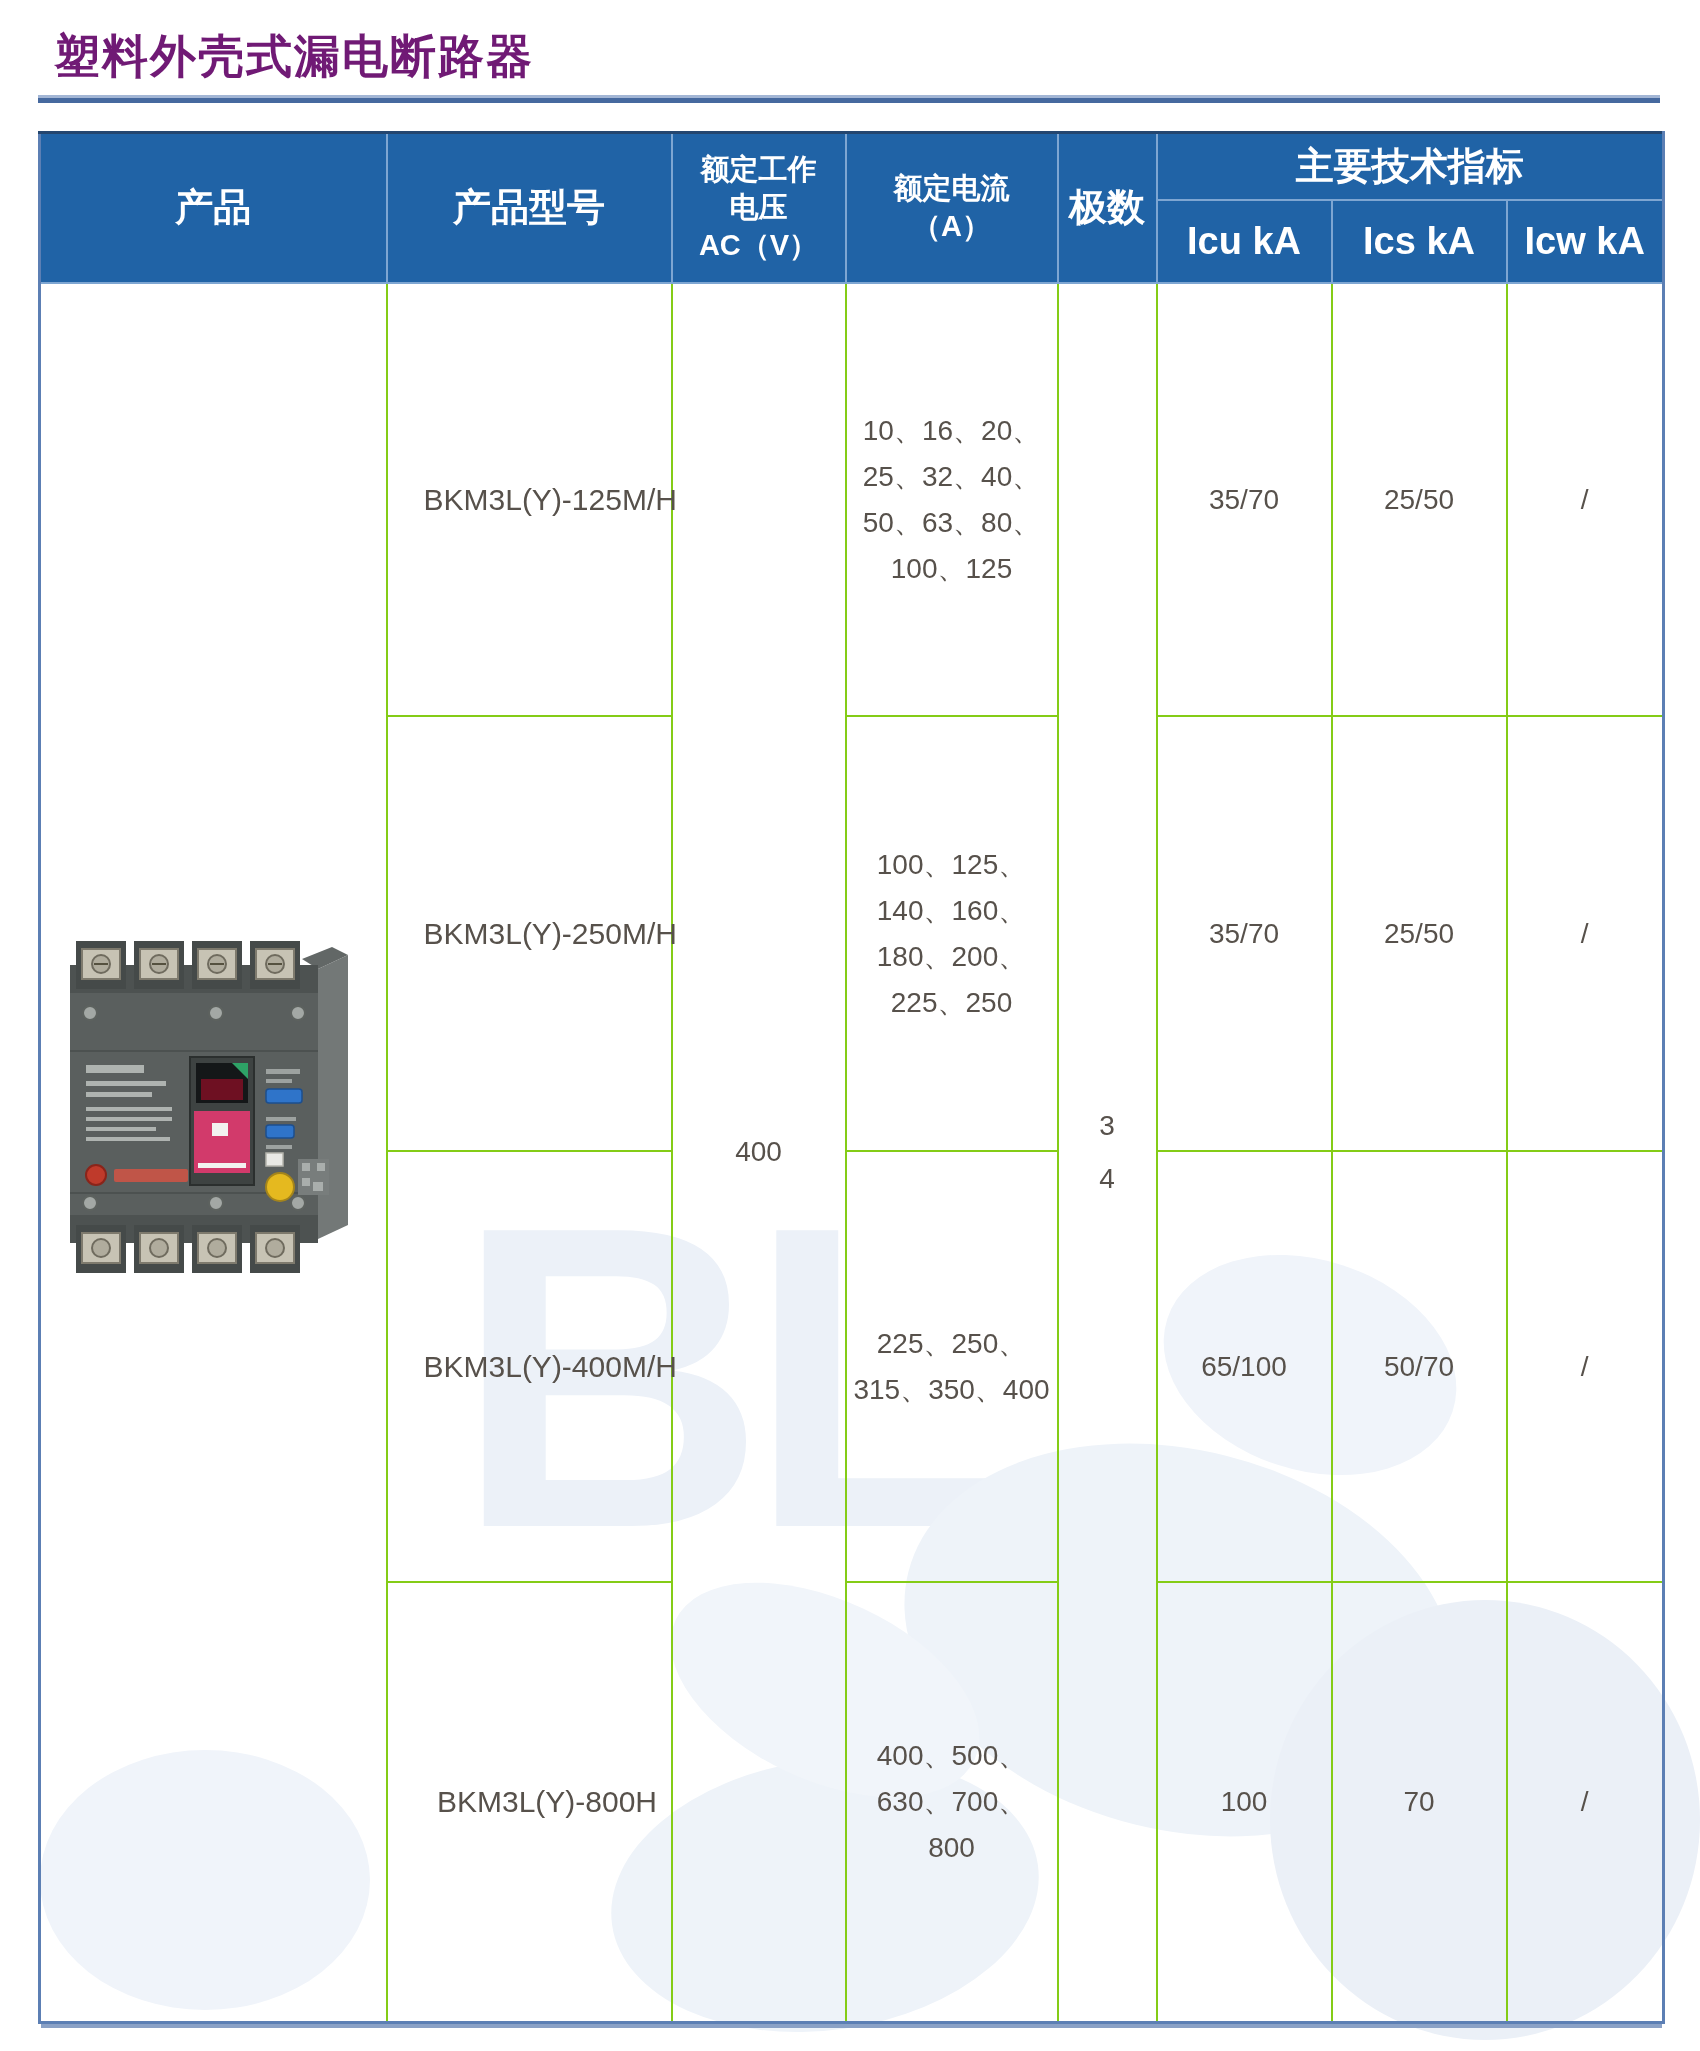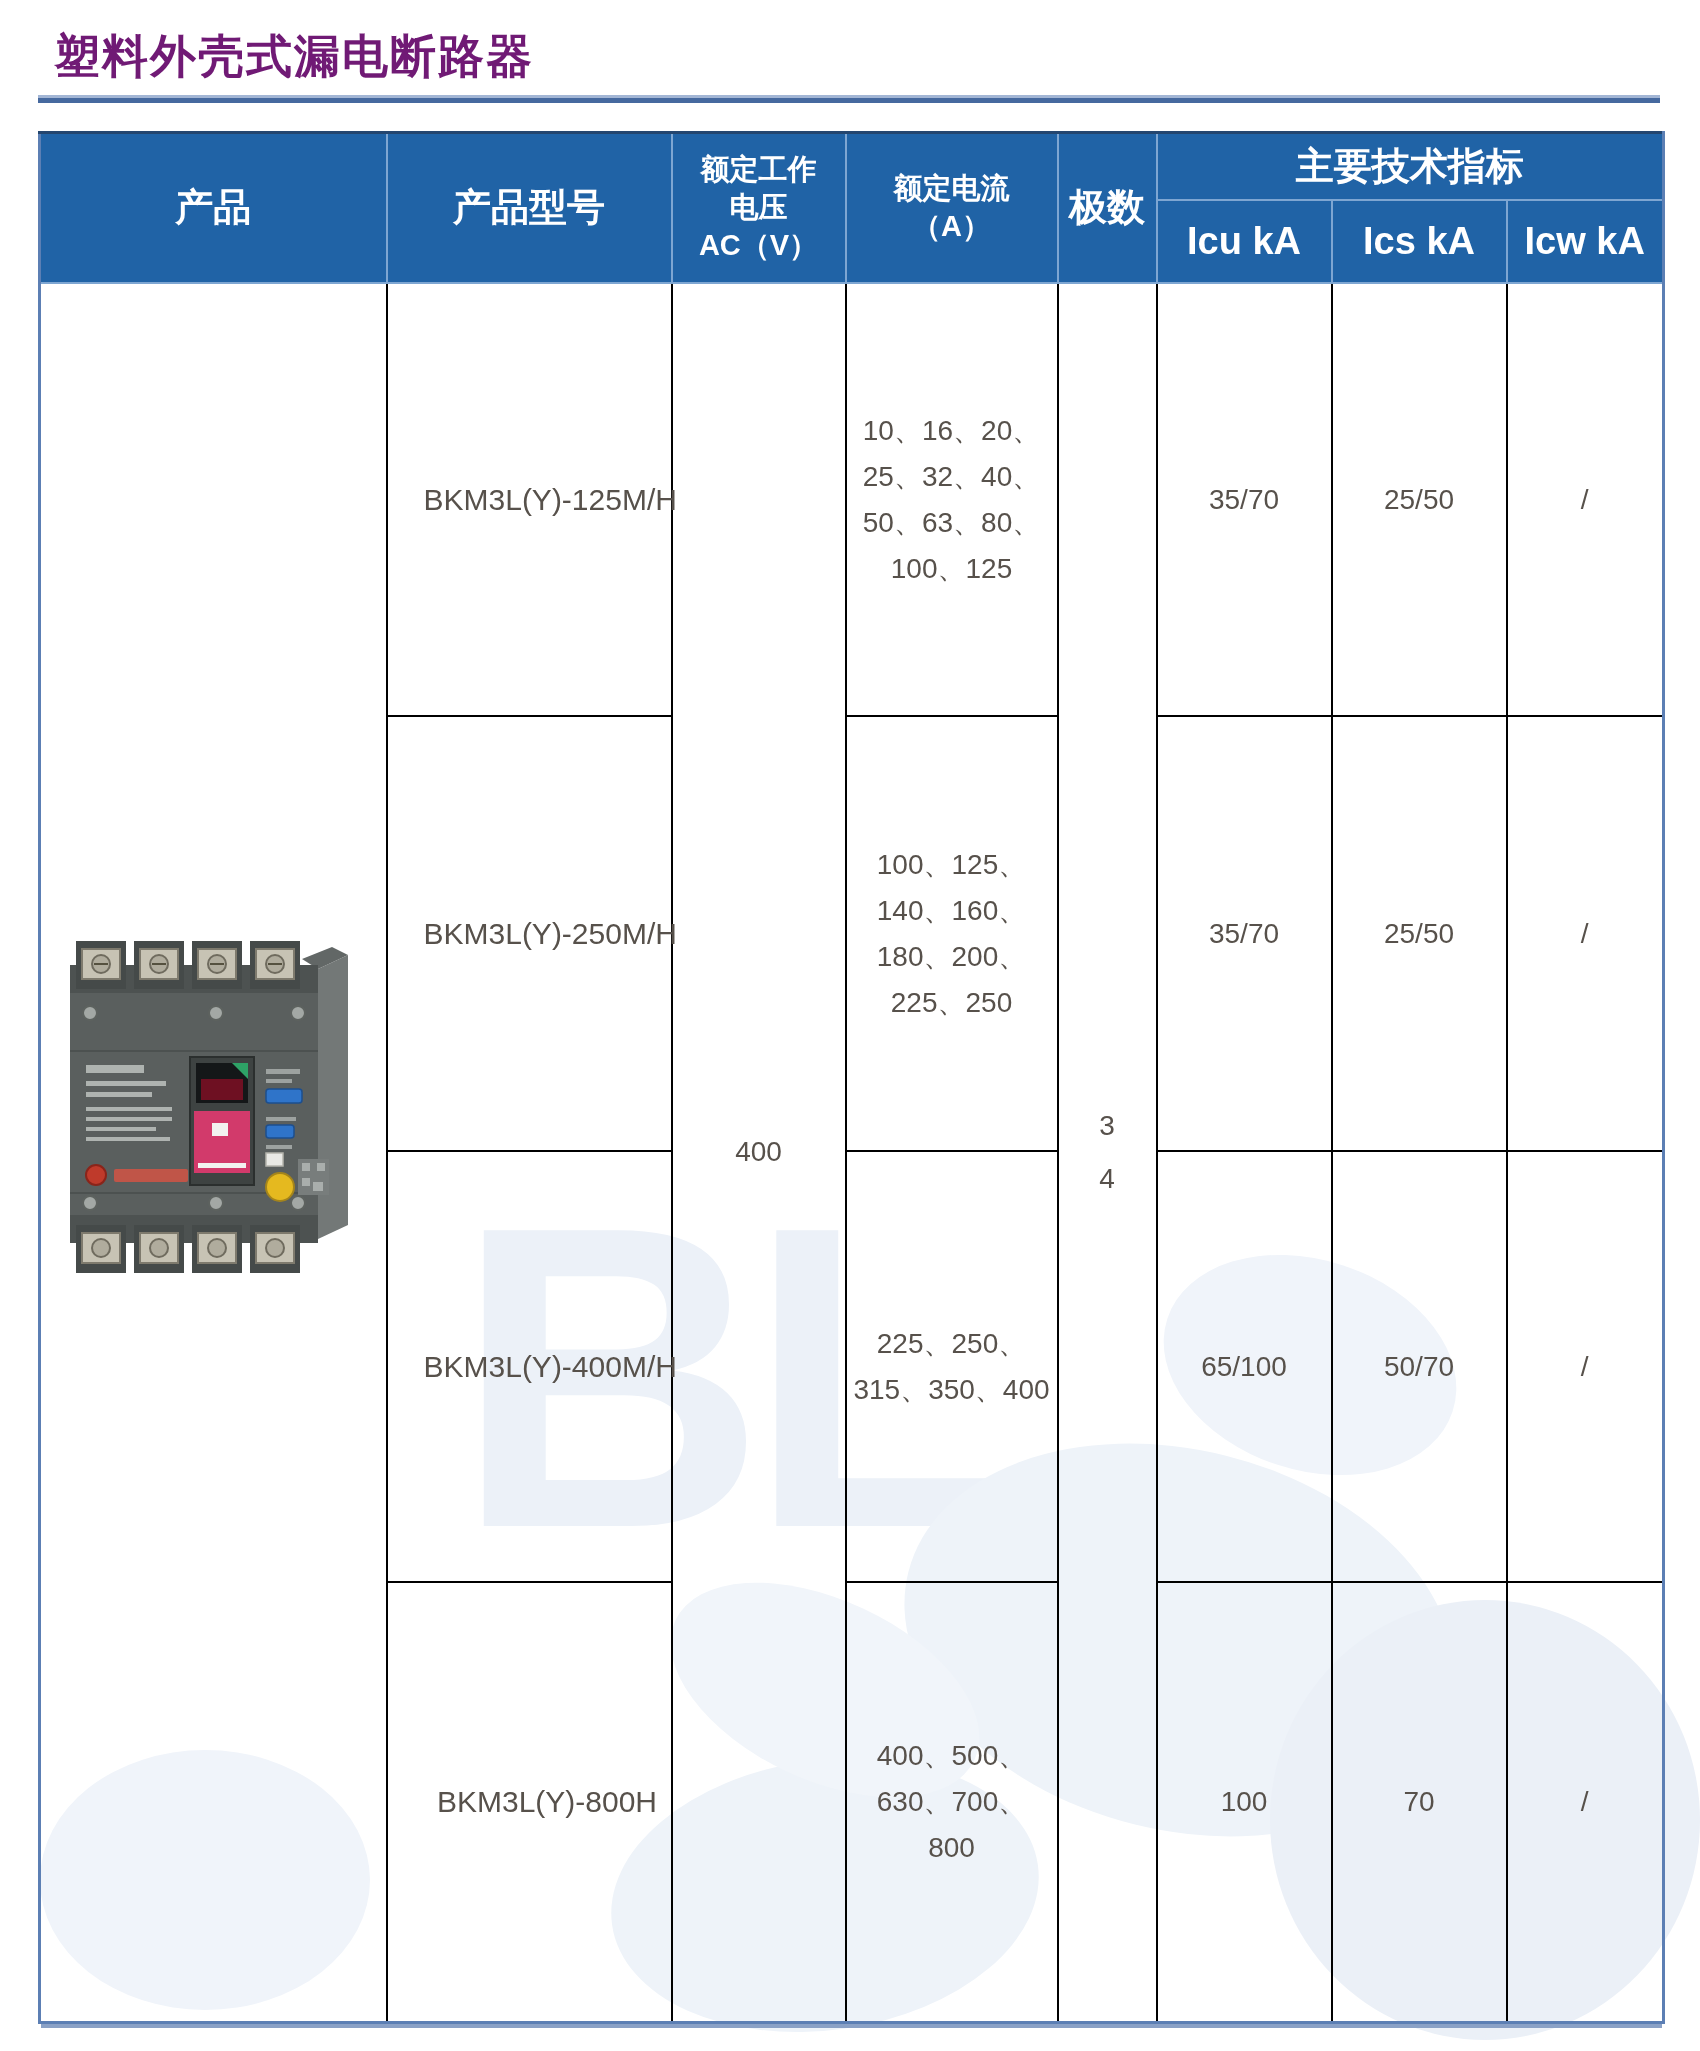--- a/index.html
+++ b/index.html
@@ -35,21 +35,21 @@
   .b6{left:660px;top:1600px;width:330px;height:180px;background:#f1f5fa;transform:rotate(25deg);}
   
   table.spec-table{
     position:absolute;left:38px;top:131px;z-index:1;
     width:1624px;border-collapse:collapse;table-layout:fixed;
     background:transparent;
     box-shadow:0 7px 0 -3px #8aa1c6;
   }
   .spec-table th,.spec-table td{
     padding:0;text-align:center;vertical-align:middle;
-    border:2px solid #000000;
+    border:2px solid #84cc16;
   }
   .spec-table th{
     background:#2063a6;color:#ffffff;font-weight:bold;
     font-size:38px;border:2px solid #7ea6d2;line-height:1.3;
   }
   .spec-table{border:3px solid #5c7fb4;border-top:3px solid #24466f;}
   .spec-table td{
     color:#57514b;font-size:28px;background:transparent;
   }
   td.model-cell{font-size:30px;padding-left:36px;}

